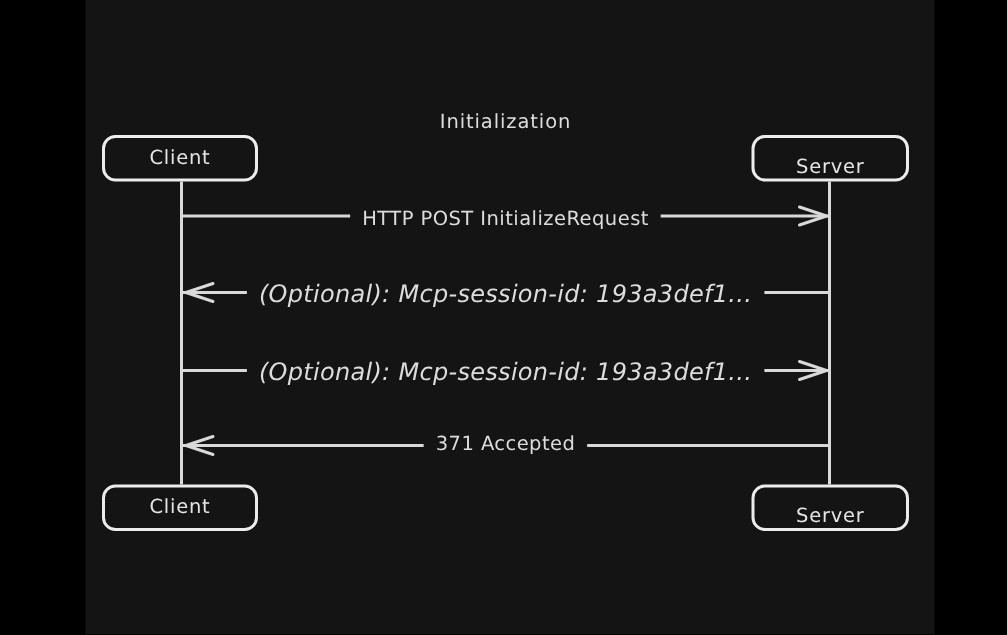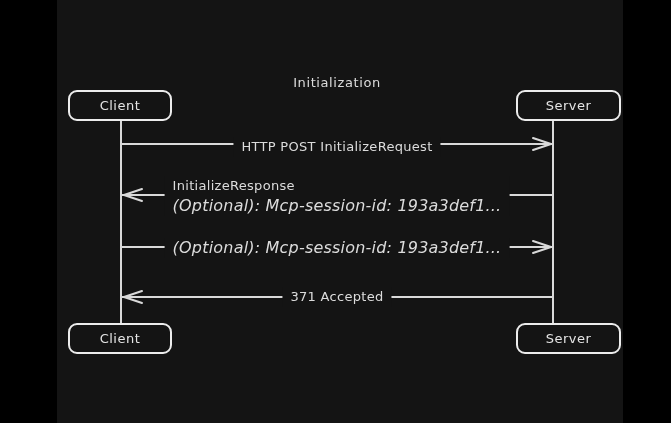--- a/index.html
+++ b/index.html
@@ -35,21 +35,21 @@
     color: #e4e4e4;
     font-size: 13px;
     letter-spacing: 0.5px;
     display: flex;
     align-items: center;
     justify-content: center;
     box-sizing: content-box;
     z-index: 3;
   }
   .actor-client { left: 11px; width: 100px; text-align: center; }
-  .actor-server { left: 459px; width: 101px; }
+  .actor-server { left: 444px; width: 101px; align-items: flex-end; }
   .actor-top { top: 90px; }
   .actor-bottom { top: 323px; }
   .lifeline {
     position: absolute;
     top: 121px;
     width: 2px; height: 202px;
     background: #d9d9d9;
     z-index: 1;
   }
   .lifeline-client { left: 63px; }
@@ -71,21 +71,21 @@
     z-index: 2;
   }
   .head-1 { left: 473px; top: 136px; }
   .head-2 { left: 64px;  top: 187px; }
   .head-3 { left: 473px; top: 239px; }
   .head-4 { left: 64px;  top: 289px; }
   .msg-label {
     position: absolute;
     left: 280px;
     transform: translate(-50%, -50%);
-    text-align: left;
+    text-align: right;
     background: #141414;
     padding: 0 8px;
     color: #dcdcdc;
     white-space: nowrap;
     z-index: 2;
   }
   .label-1 { top: 147px; }
   .label-2 { top: 196px; }
   .label-3 { top: 248px; }
   .label-4 { top: 297px; }
@@ -133,21 +133,20 @@
     </svg>
     <svg class="arrowhead head-4" viewBox="0 0 24 16">
       <path d="M21 2 L3 8 L21 14" stroke="#d9d9d9" stroke-width="2" fill="none" stroke-linecap="round" stroke-linejoin="round"></path>
     </svg>
 
     <div class="msg-label label-1">
       <div class="main">HTTP POST InitializeRequest</div>
 
     </div>
     <div class="msg-label label-2">
-      <div class="main">InitializeResponse</div>
       <div class="sub">(Optional): Mcp-session-id: 193a3def1...</div>
     </div>
     <div class="msg-label label-3">
       <div class="sub">(Optional): Mcp-session-id: 193a3def1...</div>
     </div>
     <div class="msg-label label-4">
       <div class="main">371 Accepted</div>
 
     </div>
 

